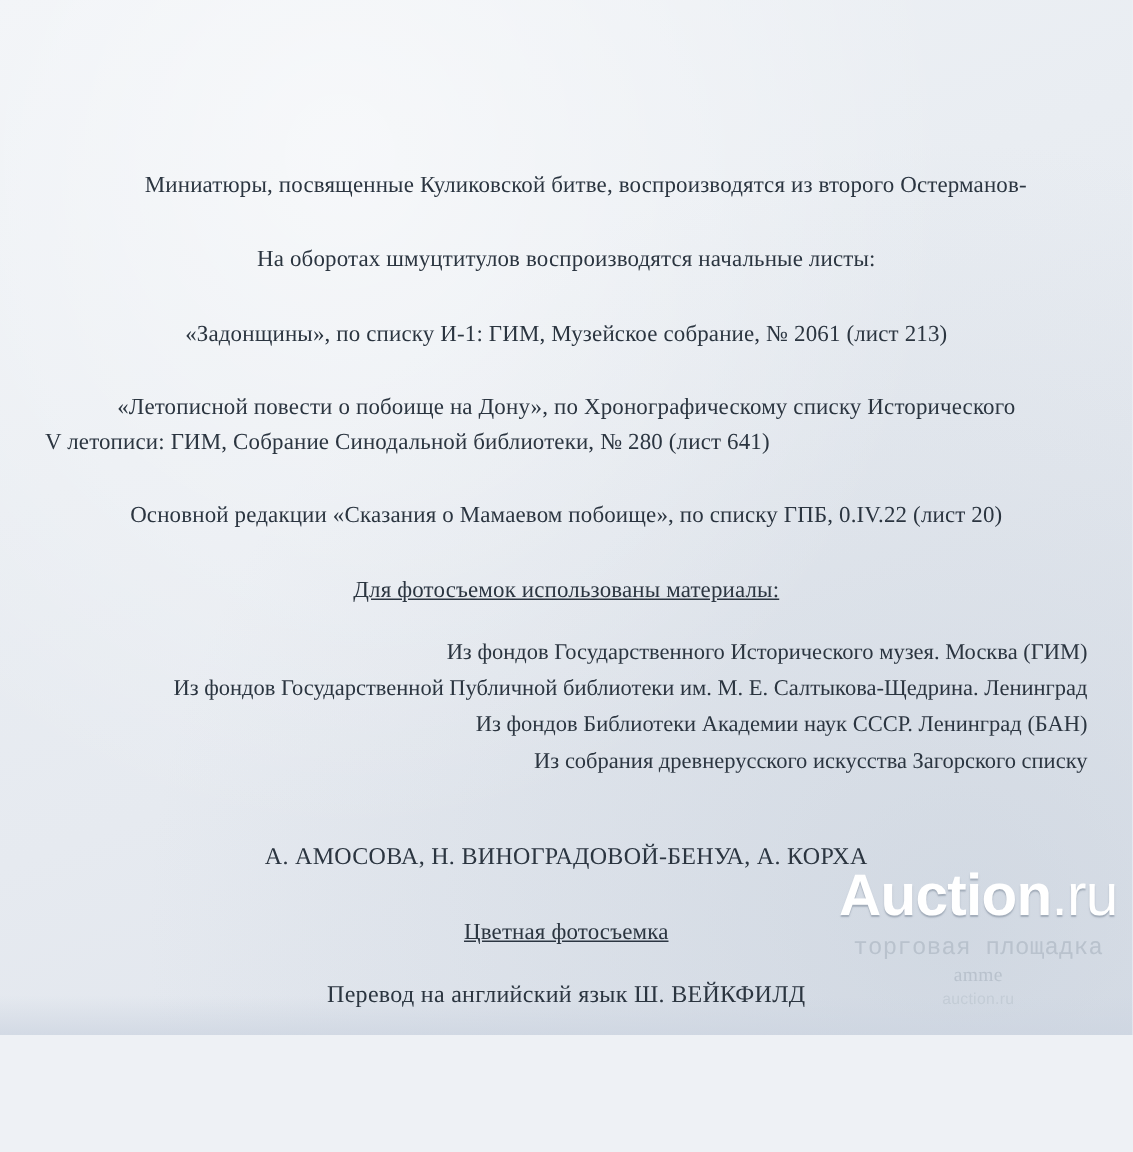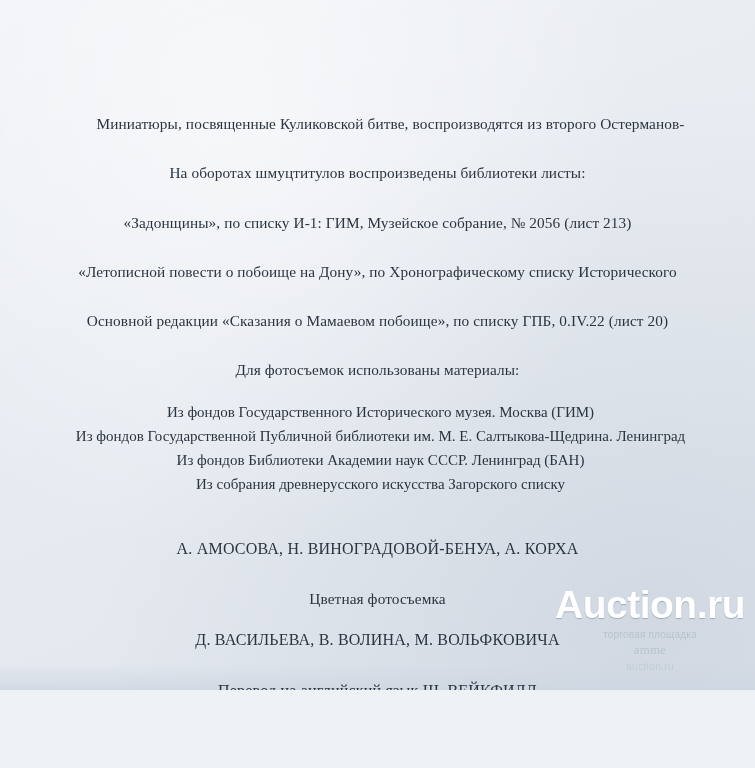--- a/index.html
+++ b/index.html
@@ -44,29 +44,30 @@
     z-index: 2;
     padding: 112px 30px 0 30px;
     color: #2c3642;
   }
 
   .block {
     margin: 0 0 26px 0;
   }
   .block.tight {
     margin-bottom: 18px;
+    text-decoration: underline;
   }
   .line {
     font-size: 15.3px;
     line-height: 1.52;
     letter-spacing: 0.1px;
     color: #2b3540;
   }
   .center { text-align: center; }
-  .left-block { text-align: center; padding-left: 6px; }
+  .left-block { text-align: right; padding-left: 6px; }
   .indent1 { text-indent: 26px; }
 
   .credits-line {
     font-size: 15px;
     line-height: 1.62;
     color: #2b3540;
   }
 
   .section-gap-lg { height: 14px; }
 
@@ -88,25 +89,25 @@
   #watermark .wm-main {
     font-family: "Liberation Sans", sans-serif;
     font-size: 39px;
     font-weight: 700;
     color: #ffffff;
     letter-spacing: -0.5px;
     text-shadow: 0 1px 1px rgba(120,133,150,0.55);
     line-height: 1;
   }
   #watermark .wm-main .dot-ru {
-    font-weight: 700;
+    font-weight: 400;
   }
   #watermark .wm-sub {
-    font-family: Liberation Sans, sans-serif;
-    font-size: 10px;
+    font-family: Liberation Mono, monospace;
+    font-size: 16px;
     color: #b9c2cd;
     margin-top: 5px;
     letter-spacing: 0.2px;
     line-height: 1.25;
   }
   #watermark .wm-sub2 {
     font-family: Liberation Serif, serif;
     font-size: 13px;
     color: #b9c2cd;
     letter-spacing: 0.2px;
@@ -125,29 +126,30 @@
 
 <div id="page">
 
   <div class="content">
 
     <div class="block">
       <div class="line center indent1">Миниатюры, посвященные Куликовской битве, воспроизводятся из второго Остерманов-</div>
     </div>
 
     <div class="block">
-      <div class="line center">На оборотах шмуцтитулов воспроизведены библиотеки листы:</div>
+      <div class="line center">На оборотах шмуцтитулов воспроизводятся начальные листы:</div>
     </div>
 
     <div class="block">
-      <div class="line center">«Задонщины», по списку И-1: ГИМ, Музейское собрание, № 2056 (лист 213)</div>
+      <div class="line center">«Задонщины», по списку И-1: ГИМ, Музейское собрание, № 2061 (лист 213)</div>
     </div>
 
     <div class="block">
       <div class="line center">«Летописной повести о побоище на Дону», по Хронографическому списку Исторического</div>
+      <div class="line">V летописи: ГИМ, Собрание Синодальной библиотеки, № 280 (лист 641)</div>
     </div>
 
     <div class="block">
       <div class="line center">Основной редакции «Сказания о Мамаевом побоище», по списку ГПБ, 0.IV.22 (лист 20)</div>
     </div>
 
     <div class="block tight">
       <div class="line center">Для фотосъемок использованы материалы:</div>
     </div>
 
@@ -162,23 +164,20 @@
 
 
     <div class="block">
       <div class="line center names">А. АМОСОВА, Н. ВИНОГРАДОВОЙ-БЕНУА, А. КОРХА</div>
     </div>
 
     <div class="block tight">
       <div class="line center">Цветная фотосъемка</div>
     </div>
 
-    <div class="block">
-      <div class="line center names">Д. ВАСИЛЬЕВА, В. ВОЛИНА, М. ВОЛЬФКОВИЧА</div>
-    </div>
 
     <div class="block">
       <div class="line center names">Перевод на английский язык Ш. ВЕЙКФИЛД</div>
     </div>
 
   </div>
 
   <div id="watermark">
     <div class="wm-main"><span>Auction</span><span class="dot-ru">.ru</span></div>
     <div class="wm-sub">торговая площадка</div>

